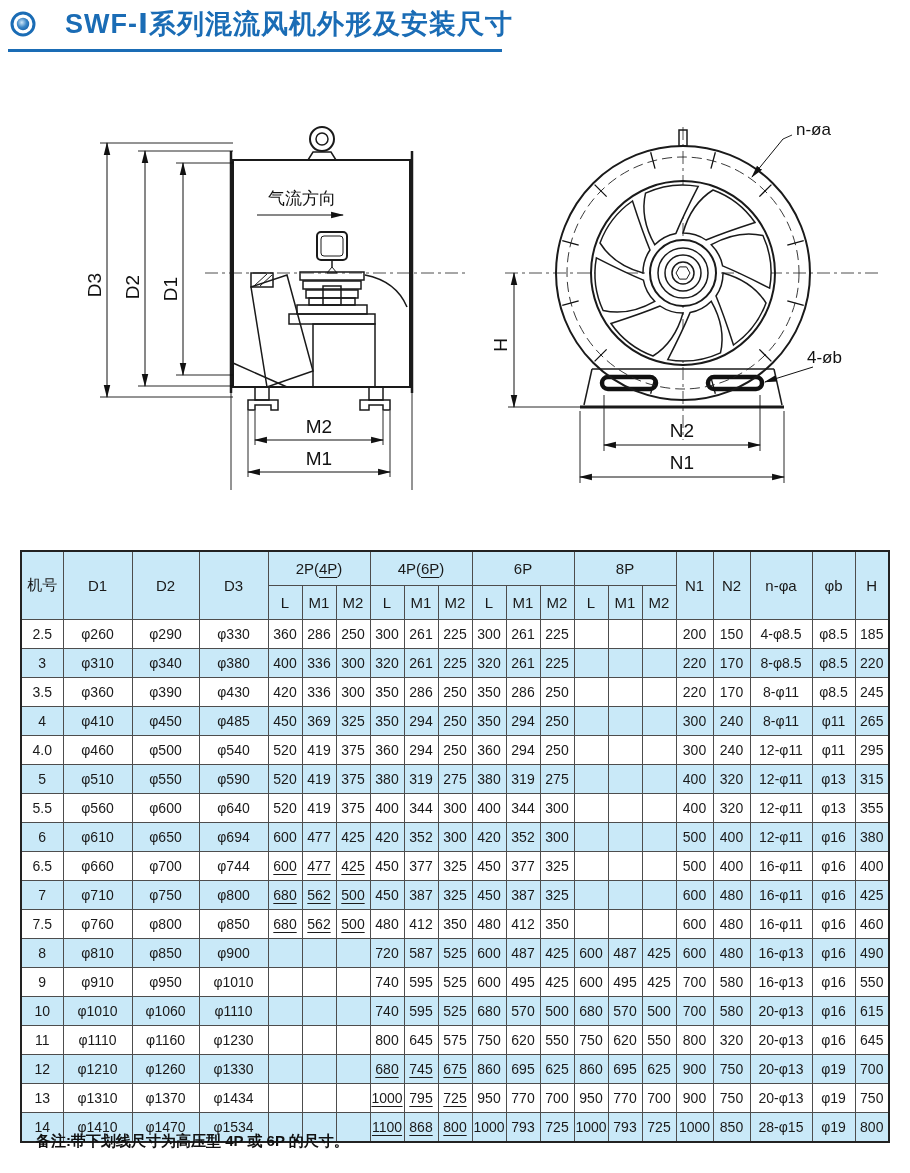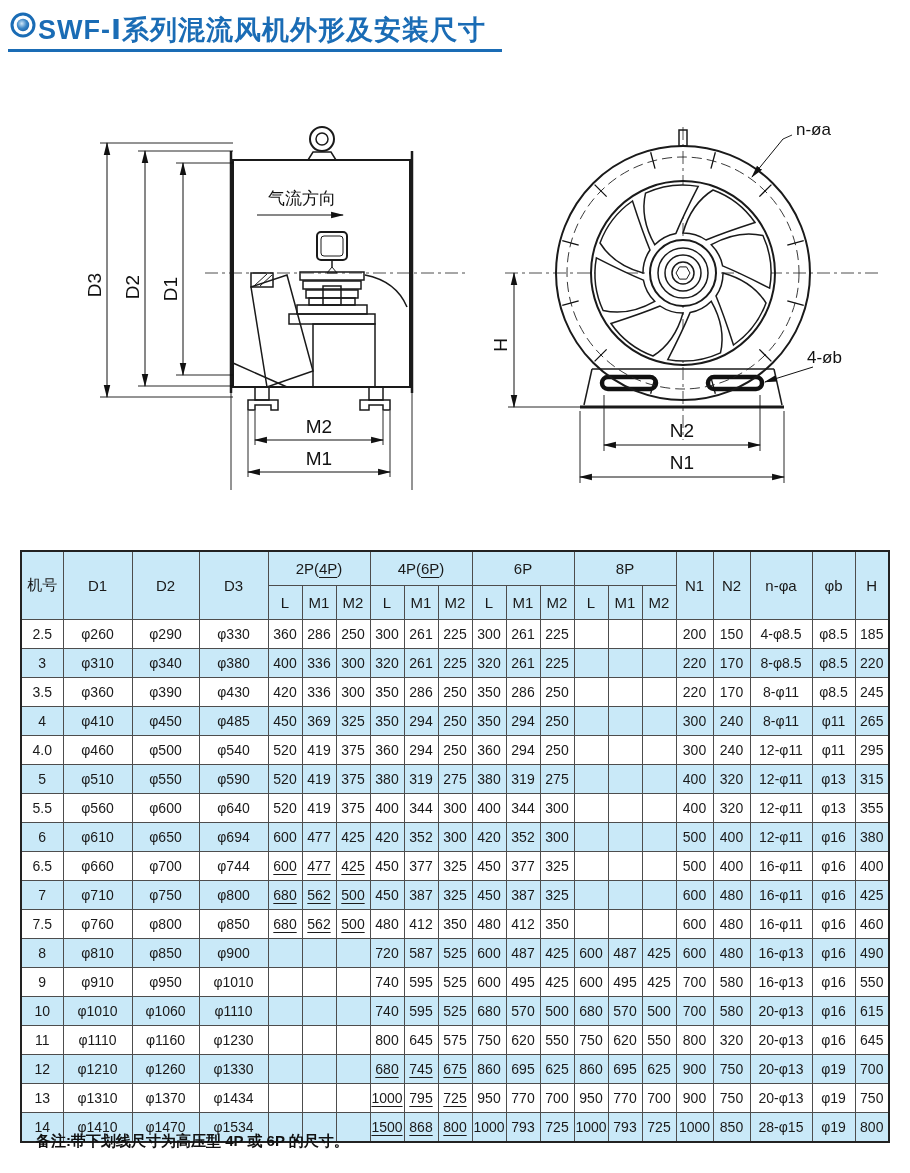--- a/index.html
+++ b/index.html
@@ -1,19 +1,19 @@
 <!DOCTYPE html>
 <html><head>
 <meta charset="utf-8">
 <style>
   html,body{margin:0;padding:0;background:#fff;}
   .page{position:relative;width:910px;height:1173px;background:#ffffff;overflow:hidden;
         font-family:"Liberation Sans","DejaVu Sans",sans-serif;color:#111;}
   
-  .hdr{position:absolute;left:10px;top:12px;display:flex;gap:2px;}
+  .hdr{position:absolute;left:10px;top:6px;display:flex;align-items:center;gap:29px;}
   .hdr-title{font-size:27px;font-weight:bold;color:#1a6cb5;letter-spacing:1px;white-space:nowrap;}
   .hdr-rule{position:absolute;left:8px;top:49px;width:494px;height:3px;background:#1a6cb5;}
   
   svg{position:absolute;}
   svg text{font-family:"Liberation Sans","DejaVu Sans",sans-serif;fill:#111;}
   .lbl{font-size:19px;}
   .lblCN{font-size:17px;}
   .lblS{font-size:17px;}
   .ln{stroke:#1a1a1a;fill:none;}
   .w15{stroke-width:1.5}.w2{stroke-width:2}.w25{stroke-width:2.5}.w1{stroke-width:1}
@@ -715,21 +715,21 @@
           <td>750</td>
         </tr>
         <tr>
           <td>14</td>
           <td>φ1410</td>
           <td>φ1470</td>
           <td>φ1534</td>
           <td></td>
           <td></td>
           <td></td>
-          <td><span class="u">1500</span></td>
+          <td><span class="u">1100</span></td>
           <td><span class="u">868</span></td>
           <td><span class="u">800</span></td>
           <td>1000</td>
           <td>793</td>
           <td>725</td>
           <td>1000</td>
           <td>793</td>
           <td>725</td>
           <td>1000</td>
           <td>850</td>

